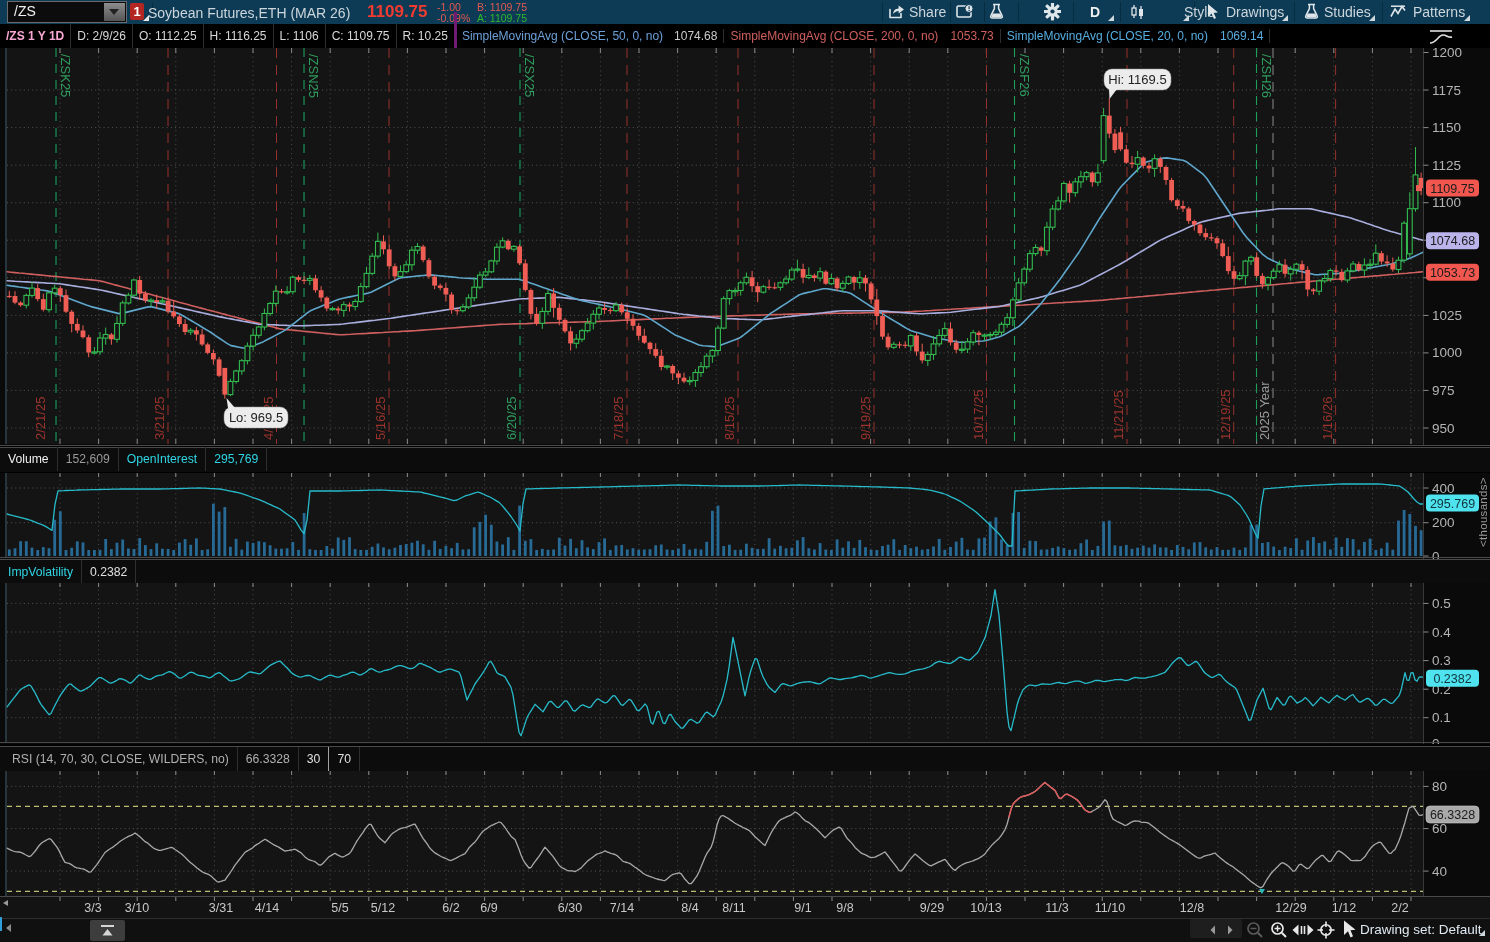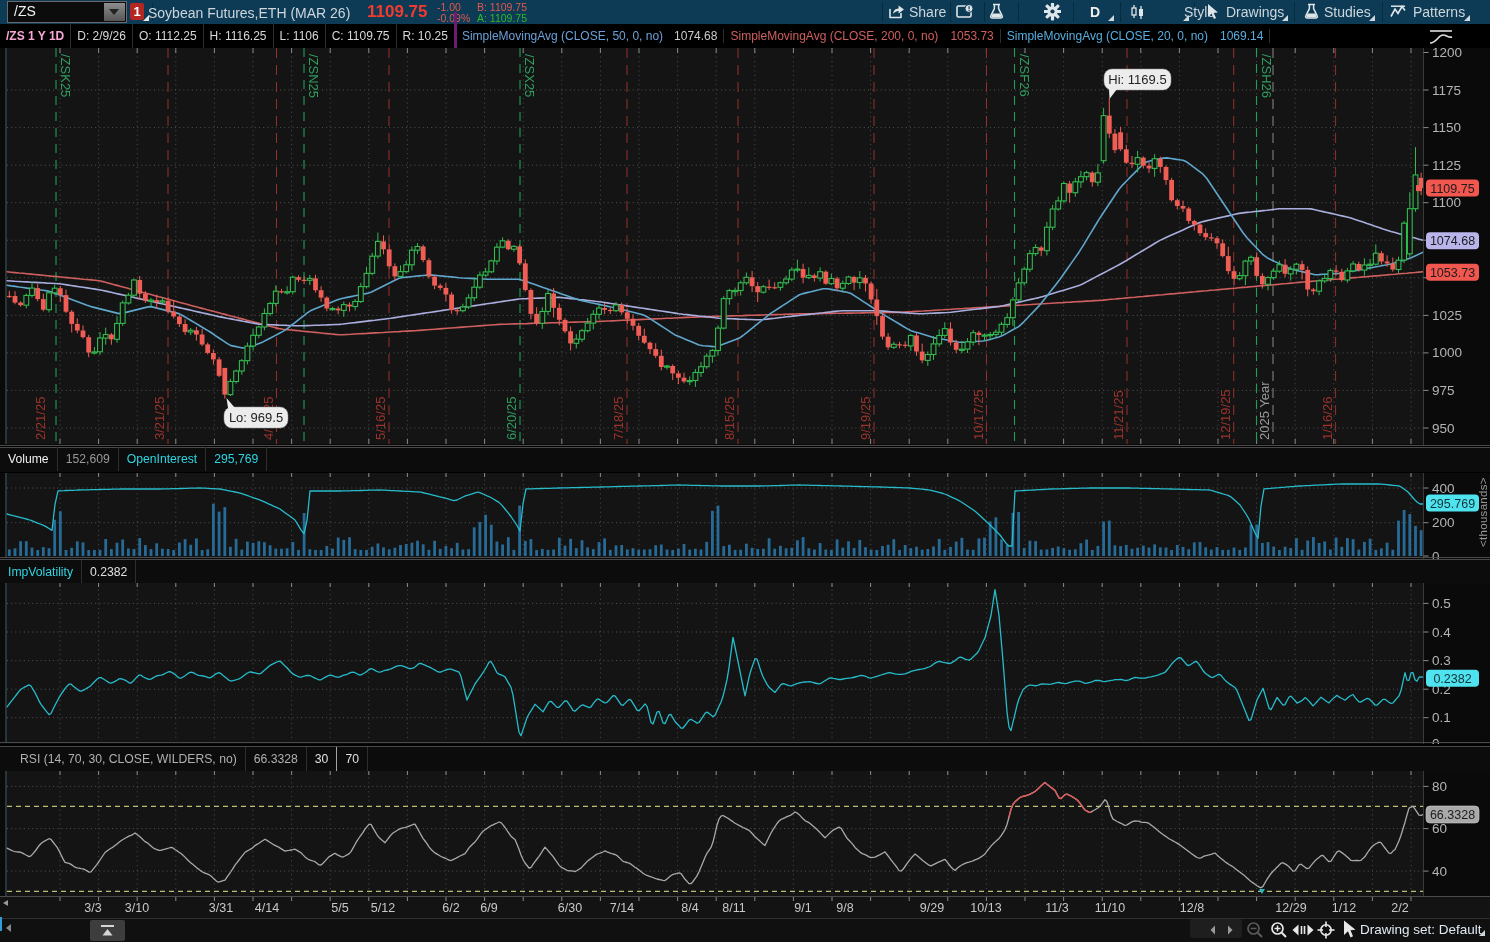--- a/index.html
+++ b/index.html
@@ -1258,21 +1258,21 @@
     <text x="1432" y="53.5" fill="#b4b4b4" font-size="13.5" font-family="Liberation Sans">0.4</text>
     <line x1="1423.5" y1="20.4" x2="1428.5" y2="20.4" stroke="#8a8a8a" stroke-width="1"></line>
     <text x="1432" y="24.9" fill="#b4b4b4" font-size="13.5" font-family="Liberation Sans">0.5</text>
     <text x="1432" y="165.3" fill="#b4b4b4" font-size="13.5" font-family="Liberation Sans">0</text>
     <rect x="1426" y="86.7" width="53" height="17" rx="4" fill="#4fe3f0"></rect>
     <text x="1452.5" y="99.7" text-anchor="middle" fill="#103438" font-size="12.5" font-family="Liberation Sans">0.2382</text>
     <line x1="6" y1="0" x2="6" y2="159" stroke="#44606e" stroke-width="1"></line>
     <line x1="0" y1="159.5" x2="1490" y2="159.5" stroke="#4a4a4a" stroke-width="1"></line>
   </svg>
 <div style="position:absolute;left:0;top:746px;width:1490px;height:25px;background:#0c0c0c;border-top:1px solid #4a4a4a;box-sizing:border-box"></div>
-<div style="position:absolute;left:12px;top:746px;height:25px;display:flex;align-items:center;font-size:12.2px">
+<div style="position:absolute;left:4px;top:746px;height:25px;display:flex;align-items:center;font-size:12.2px">
     <span style="color:#b0b0b0;padding:0 8px;border-right:1px solid #2e2e2e;line-height:24px;white-space:nowrap">RSI (14, 70, 30, CLOSE, WILDERS, no)</span>
     <span style="color:#b0b0b0;padding:0 8px;border-right:1px solid #2e2e2e;line-height:24px;white-space:nowrap">66.3328</span>
     <span style="color:#e0e0e0;padding:0 8px;border-right:1px solid #a3a3a3;line-height:24px;white-space:nowrap">30</span>
     <span style="color:#e0e0e0;padding:0 8px;border-right:1px solid #2e2e2e;line-height:24px;white-space:nowrap">70</span>
   </div>
 <svg width="1490" height="126" style="position:absolute;left:0;top:771px">
     <rect x="0" y="0" width="1490" height="126" fill="#0a0a0a"></rect>
     <rect x="7" y="0" width="1416.5" height="125" fill="#141414"></rect>
     <line x1="7" y1="15.4" x2="1423.5" y2="15.4" stroke="#555555" stroke-width="1" stroke-dasharray="1 3.2"></line>
     <line x1="7" y1="57.6" x2="1423.5" y2="57.6" stroke="#555555" stroke-width="1" stroke-dasharray="1 3.2"></line>

